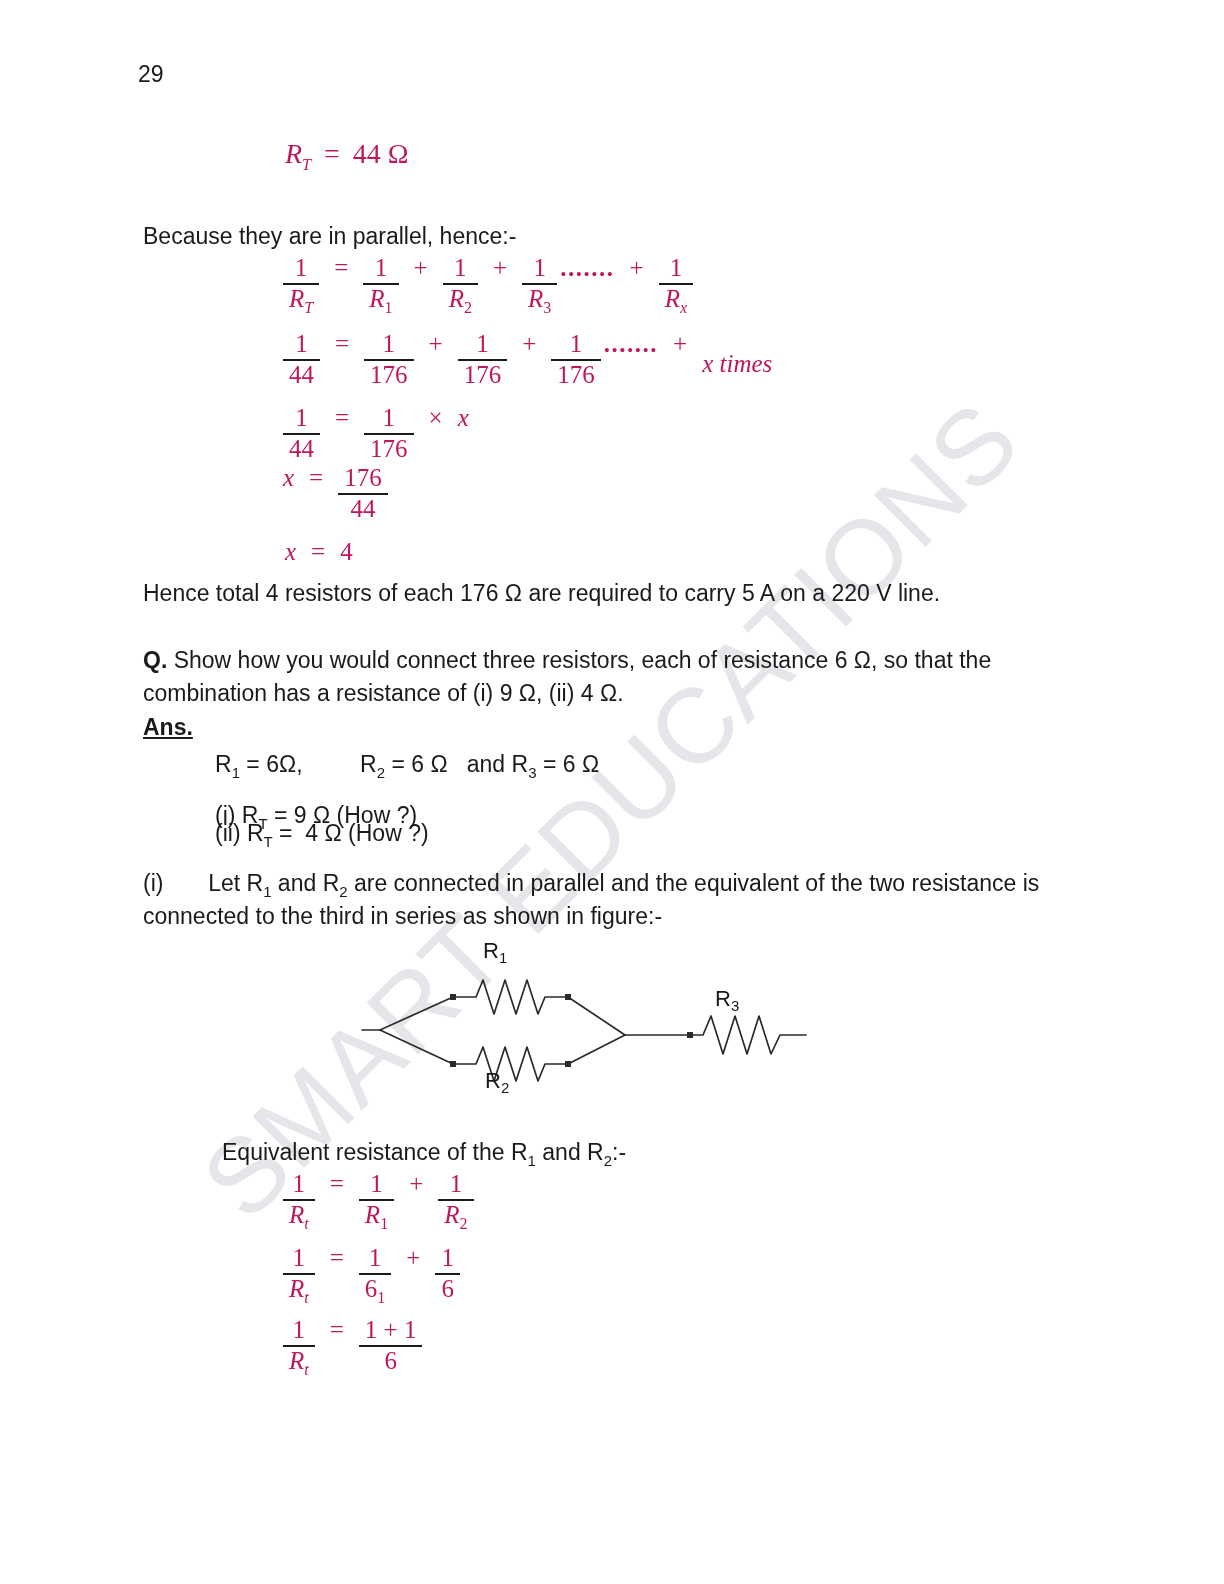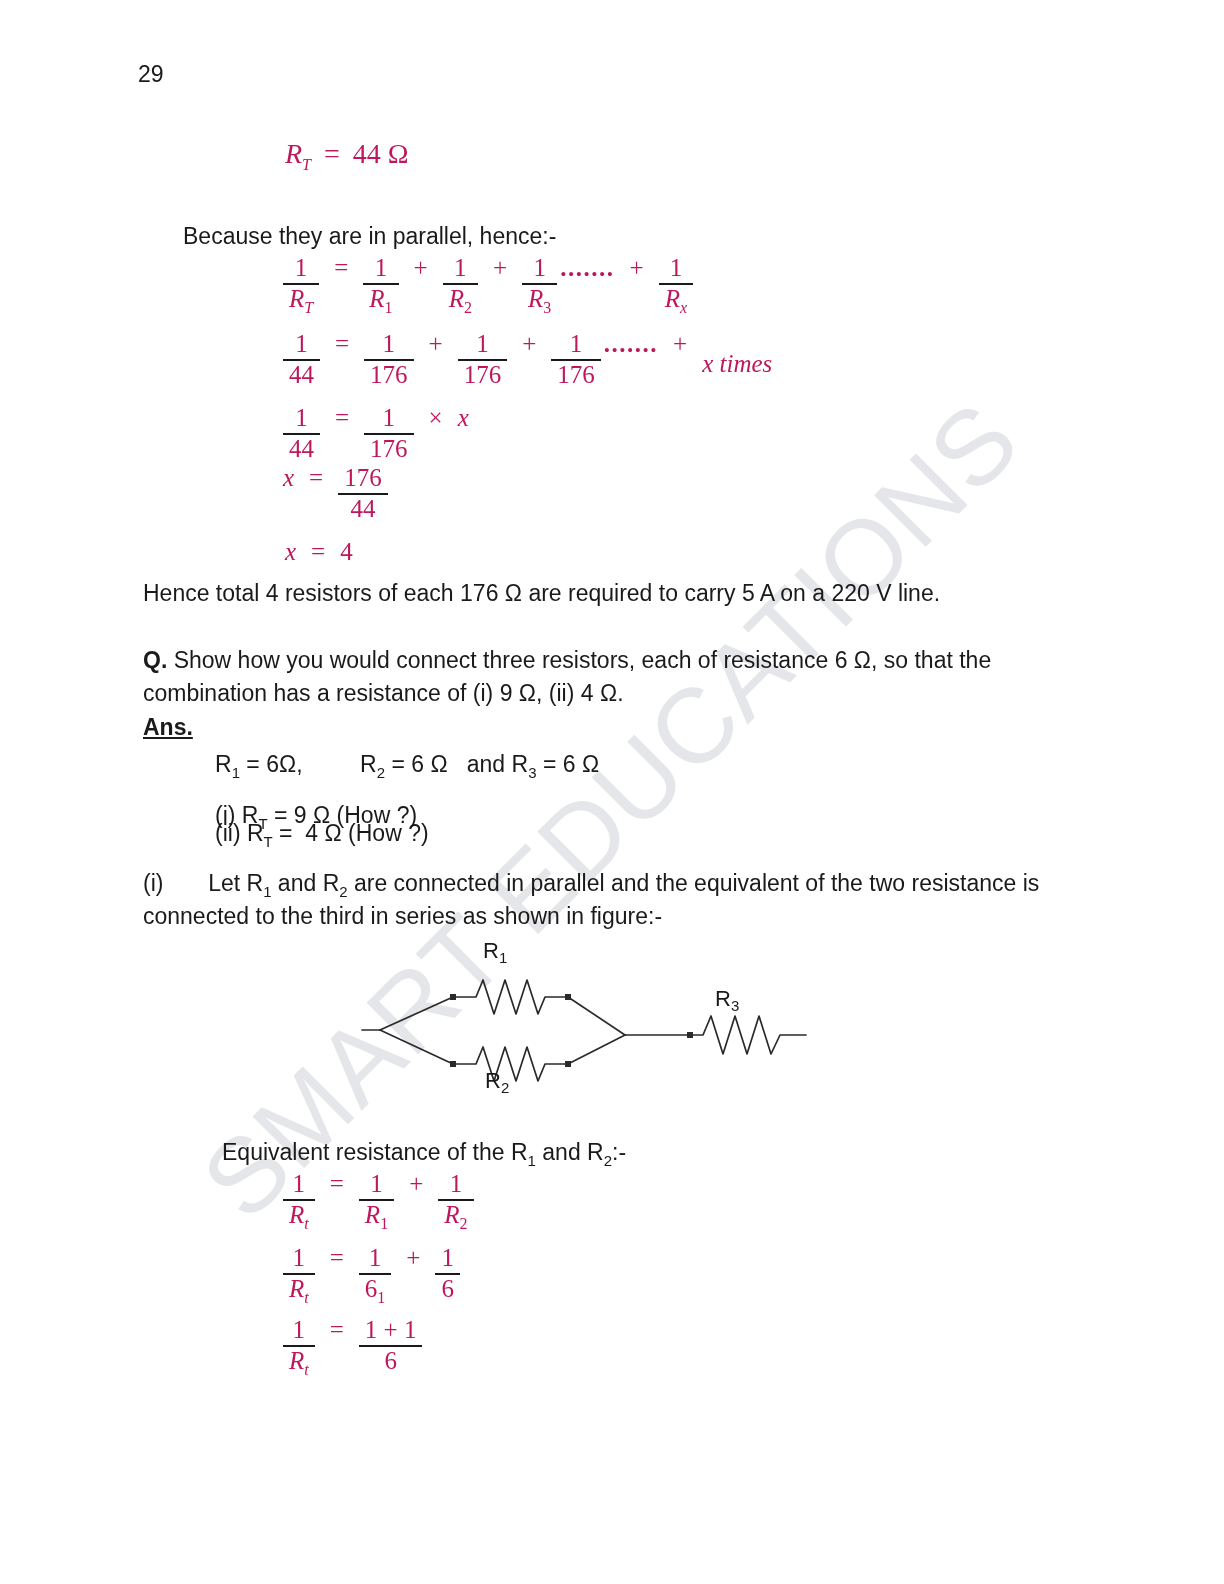--- a/index.html
+++ b/index.html
@@ -39,21 +39,21 @@
   <div class="watermark" style="color: rgb(229, 230, 234);">SMART EDUCATIONS</div>
 
   <div class="body-text" style="left:138px;top:58px;">29</div>
 
   <div class="eq rt" style="left:285px;top:138px;">
       <span class="mvar">R<sub class="msub mvar">T</sub></span>
       <span class="op">=</span>
       <span>44 Ω</span>
     </div>
 
-  <div class="body-text" style="left:143px;top:220px;margin-left:40px;">Because they are in parallel, hence:-</div>
+  <div class="body-text" style="left:143px;top:220px;">Because they are in parallel, hence:-</div>
 
   <div class="eq" style="left:283px;top:254px;">
       <span class="frac">
         <span class="num">1</span>
         <span class="fbar"></span>
         <span class="den"><span class="mvar">R</span><sub class="msub mvar">T</sub></span>
       </span>
       <span class="op">=</span>
       <span class="frac">
         <span class="num">1</span>

